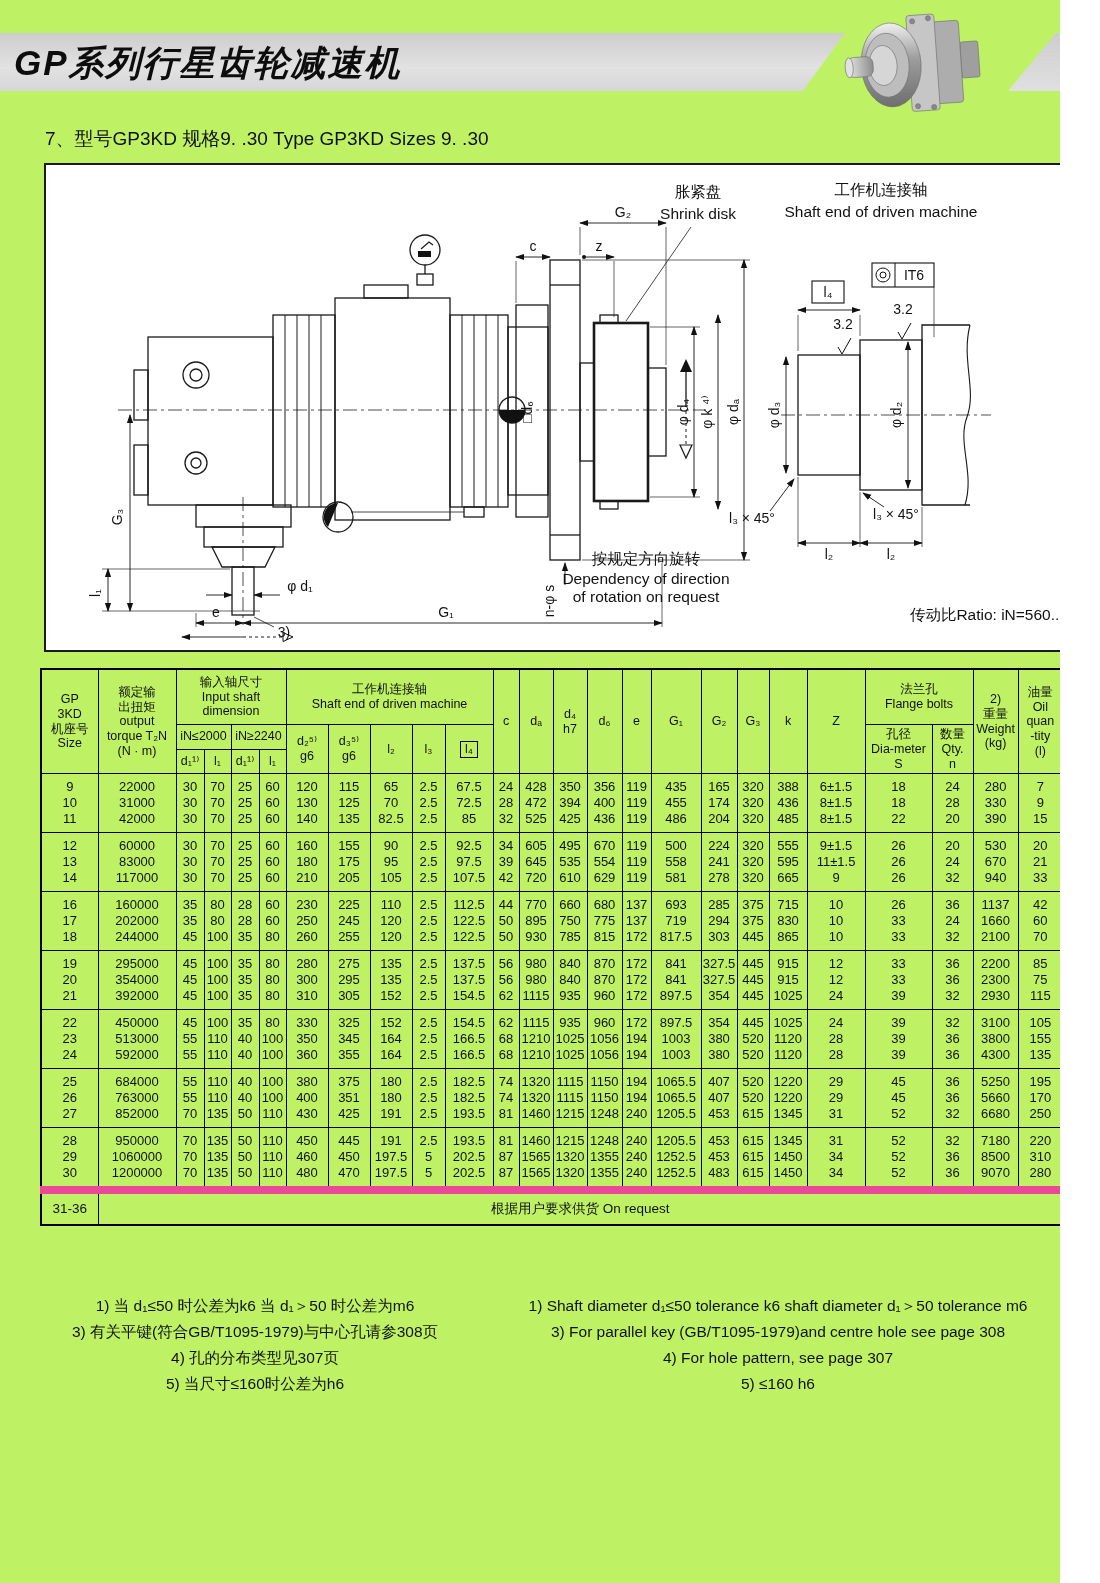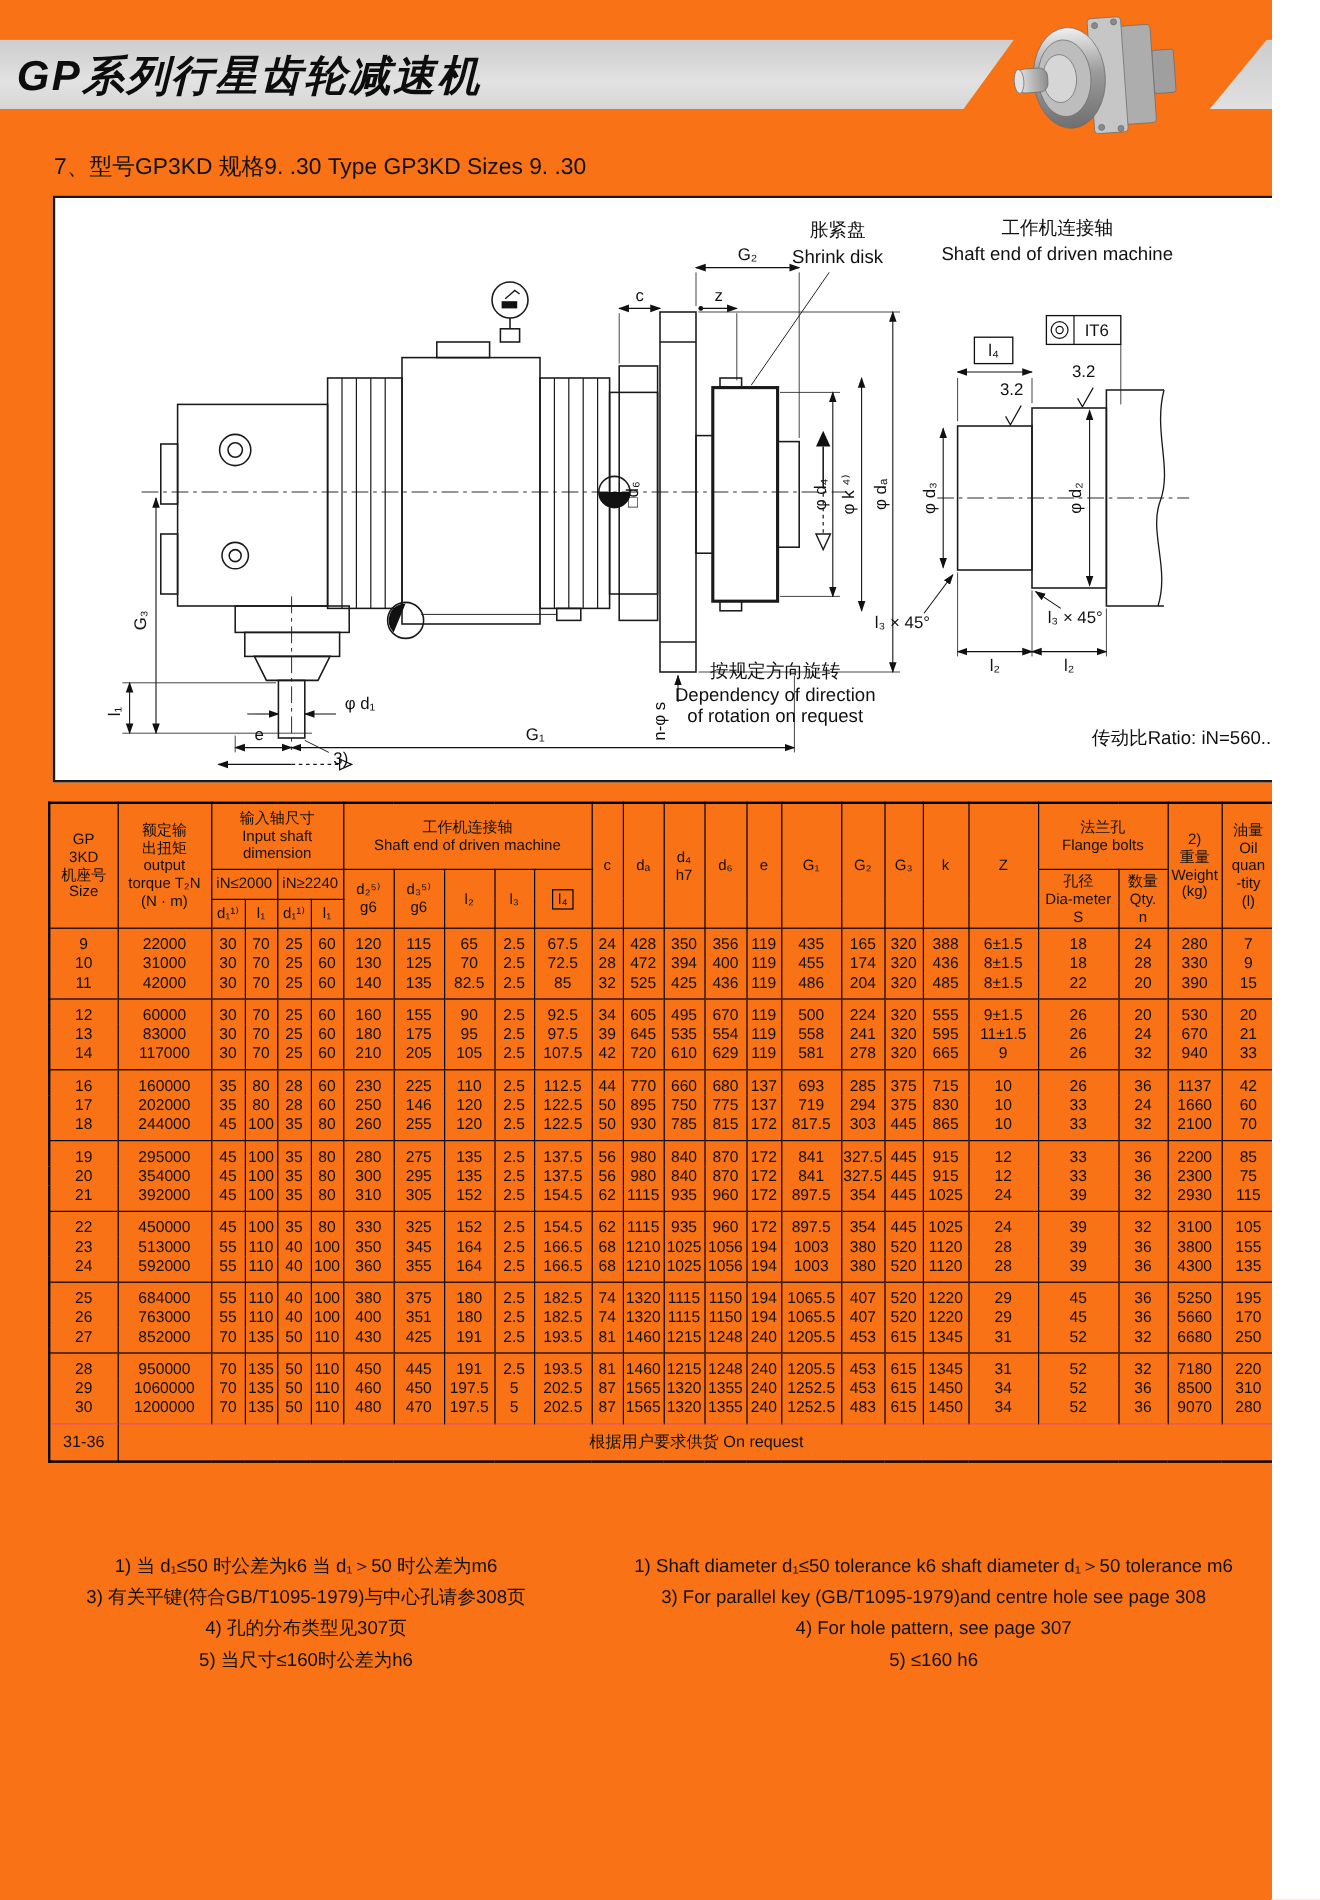--- a/index.html
+++ b/index.html
@@ -1,17 +1,17 @@
 <!DOCTYPE html>
 <html><head>
 <meta charset="utf-8">
 <style>
   html,body{margin:0;padding:0;background:#fff;}
   body{font-family:"Liberation Sans","DejaVu Sans",sans-serif;color:#111;}
-  #page{position:relative;width:1060px;height:1583px;background:#f97316;overflow:hidden;}
+  #page{position:relative;width:1060px;height:1583px;background:#bef264;overflow:hidden;}
 
   
   .banner{position:absolute;left:0;top:33px;width:845px;height:58px;
     background:linear-gradient(180deg,#cdcdcd 0%,#e2e2e2 60%,#d6d6d6 100%);
     clip-path:polygon(0 0,100% 0,95% 100%,0 100%);}
   .banner-right{position:absolute;left:1008px;top:33px;width:92px;height:58px;
     background:linear-gradient(180deg,#cdcdcd,#e0e0e0);
     clip-path:polygon(52% 0,100% 0,100% 100%,0 100%);}
   .page-title{position:absolute;left:14px;top:40px;font-size:35px;font-weight:bold;
     font-style:italic;letter-spacing:2px;color:#0d0d0d;}
@@ -32,21 +32,21 @@
   
   .spec-table{position:absolute;left:40px;top:668px;border-collapse:collapse;
     table-layout:fixed;width:1022px;border:2.5px solid #000;}
   .spec-table th{font-weight:normal;font-size:12.5px;line-height:1.18;white-space:pre-line;
     text-align:center;vertical-align:middle;border:1px solid #000;padding:2px 0;}
   .spec-table thead tr:first-child th{height:50px;}
   .spec-table td{font-size:13px;line-height:16px;text-align:center;vertical-align:middle;
     border-left:1px solid #000;border-right:1px solid #000;padding:0;}
   .spec-table tr.g-first td{border-top:1.6px solid #000;padding-top:5px;}
   .spec-table tr.g-last td{padding-bottom:5px;}
-  .spec-table tr.last-row td{border-top:1px solid #ec4899;height:30px;font-size:13.5px;}
+  .spec-table tr.last-row td{border-top:8px solid #ec4899;height:30px;font-size:13.5px;}
   .boxed{display:inline-block;border:1px solid #000;padding:0 4px;line-height:15px;}
 
   
   .footnotes{position:absolute;top:1278px;left:0;width:1100px;font-size:15.5px;}
   .fn-col{position:absolute;top:15px;text-align:center;}
   .fn-cn{left:40px;width:430px;}
   .fn-en{left:478px;width:600px;}
   .fn-line{line-height:26px;white-space:nowrap;}
 </style>
 </head>
@@ -532,21 +532,21 @@
           <td>42</td>
         </tr>
         <tr class="">
           <td>17</td>
           <td>202000</td>
           <td>35</td>
           <td>80</td>
           <td>28</td>
           <td>60</td>
           <td>250</td>
-          <td>146</td>
+          <td>245</td>
           <td>120</td>
           <td>2.5</td>
           <td>122.5</td>
           <td>50</td>
           <td>895</td>
           <td>750</td>
           <td>775</td>
           <td>137</td>
           <td>719</td>
           <td>294</td>

